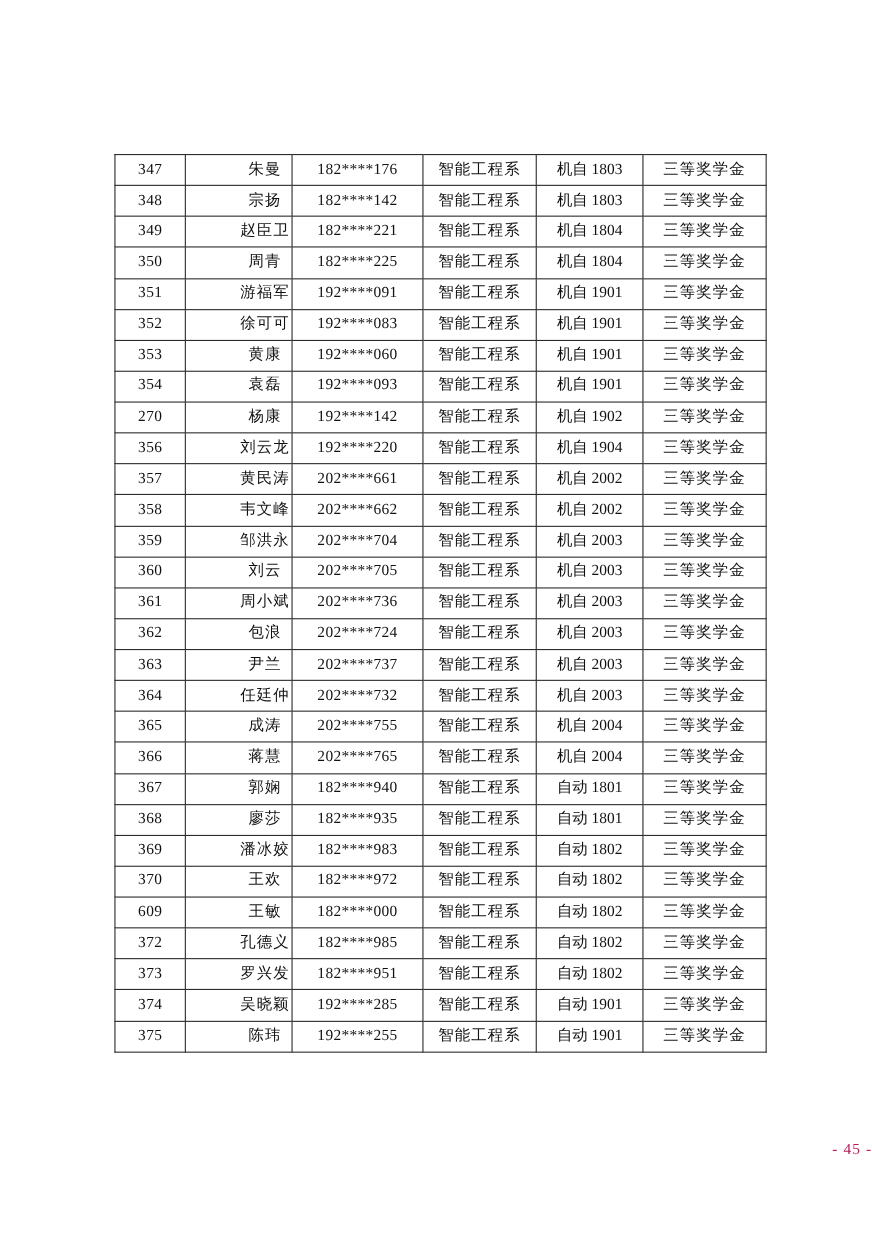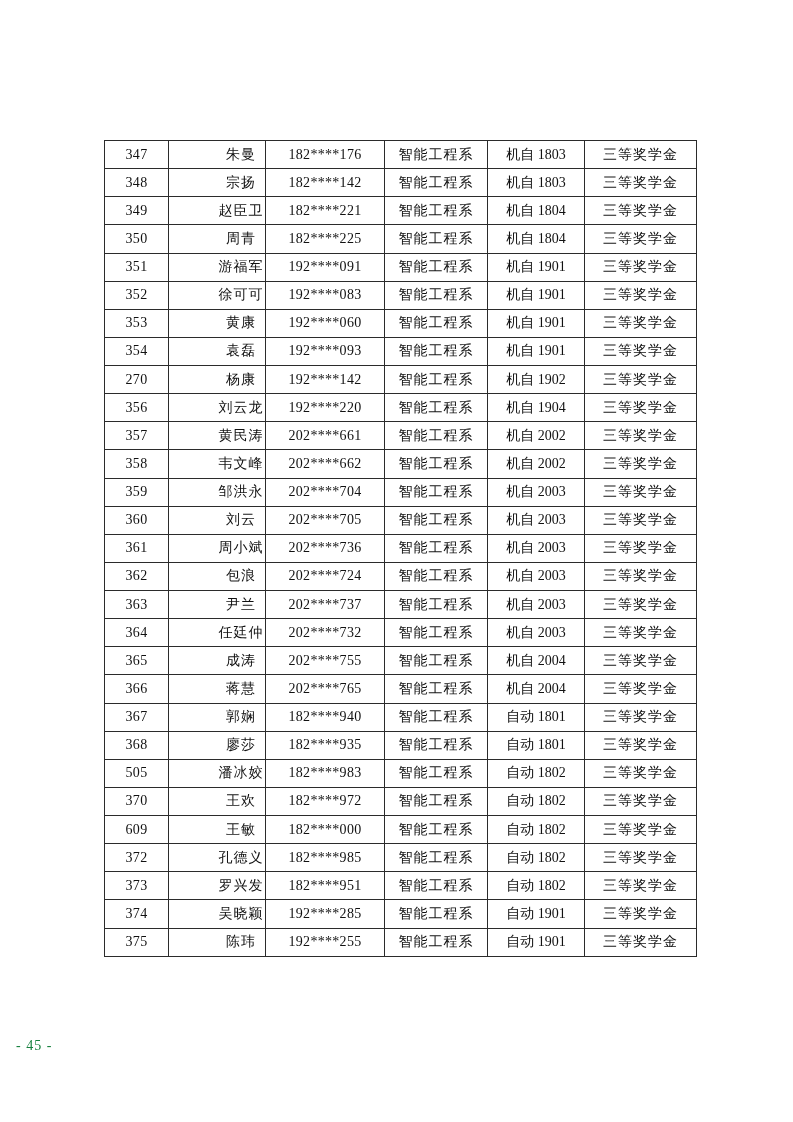--- a/index.html
+++ b/index.html
@@ -42,25 +42,24 @@
   table.award-table td:nth-child(4) { width: 103px; }
   table.award-table td:nth-child(5) { width: 97px;  }
   table.award-table td:nth-child(6) { width: 112px; }
   td.cell-no, td.cell-student_id { font-size: 14px; letter-spacing: 0.3px; }
   td.cell-name, td.cell-department, td.cell-award { letter-spacing: 1px; }
   .page-footer {
     position: absolute;
     left: 0;
     top: 1038px;
     width: 100%;
-    text-align: left;
+    text-align: right;
     font-size: 14px;
-    color: #15803d;
+    color: #be185d;
     letter-spacing: 1px;
-    padding-left: 16px;
   }
 </style>
 </head>
 <body>
 
 <div class="doc-page">
 
   <table class="award-table">
     <tbody>
         <tr>
@@ -233,21 +232,21 @@
         </tr>
         <tr>
           <td class="cell-no">368</td>
           <td class="cell-name">廖莎</td>
           <td class="cell-student_id">182****935</td>
           <td class="cell-department">智能工程系</td>
           <td class="cell-class">自动 1801</td>
           <td class="cell-award">三等奖学金</td>
         </tr>
         <tr>
-          <td class="cell-no">505</td>
+          <td class="cell-no">369</td>
           <td class="cell-name">潘冰姣</td>
           <td class="cell-student_id">182****983</td>
           <td class="cell-department">智能工程系</td>
           <td class="cell-class">自动 1802</td>
           <td class="cell-award">三等奖学金</td>
         </tr>
         <tr>
           <td class="cell-no">370</td>
           <td class="cell-name">王欢</td>
           <td class="cell-student_id">182****972</td>

